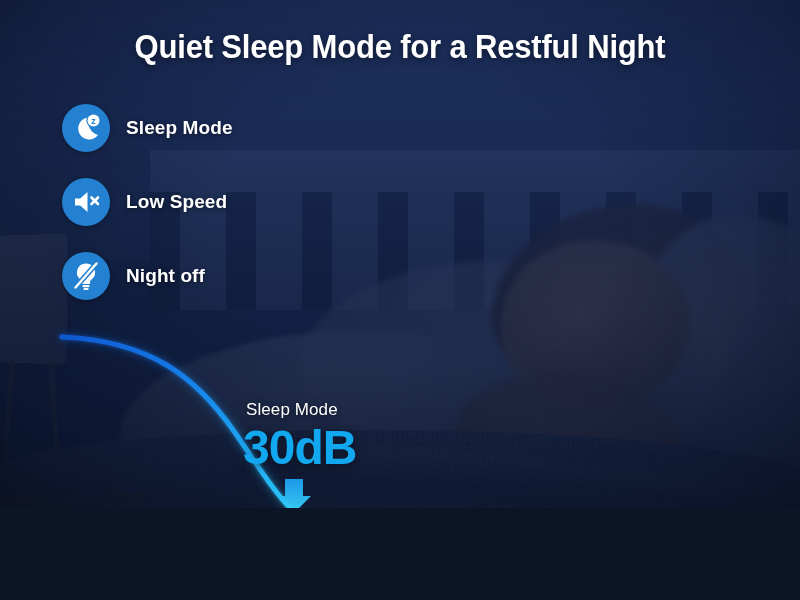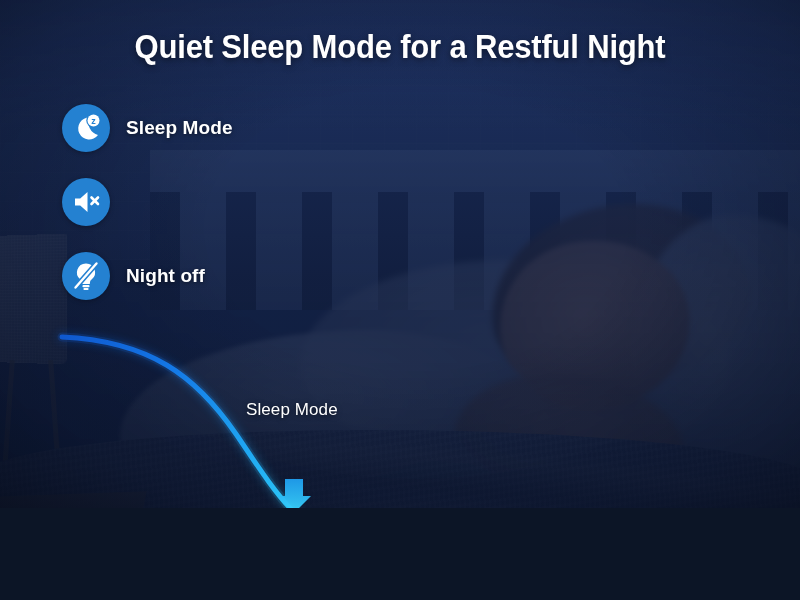--- a/index.html
+++ b/index.html
@@ -388,20 +388,21 @@
     <div class="feature f1">
       <div class="badge">
         <svg width="48" height="48" viewBox="0 0 48 48">
           <path d="M13 20.5h5.2L25.5 14v20l-7.3-6.5H13z" fill="#ffffff"></path>
           <g stroke="#ffffff" stroke-width="2.6" stroke-linecap="round">
             <line x1="29.5" y1="19.5" x2="36.0" y2="26.0"></line>
             <line x1="36.0" y1="19.5" x2="29.5" y2="26.0"></line>
           </g>
         </svg>
       </div>
+      <div class="feature-label">Low Speed</div>
     </div>
 
     <div class="feature f2">
       <div class="badge">
         <svg width="48" height="48" viewBox="0 0 48 48">
           <path d="M24 11.5a9 9 0 0 1 5.6 16.1c-1 .8-1.5 1.6-1.6 2.7l-.2 1.6h-7.6l-.2-1.6c-.1-1.1-.6-1.9-1.6-2.7A9 9 0 0 1 24 11.5z" fill="#ffffff"></path>
           <rect x="20.4" y="33.1" width="7.2" height="2.2" rx="1.1" fill="#ffffff"></rect>
           <rect x="21.4" y="36.0" width="5.2" height="2.0" rx="1.0" fill="#ffffff"></rect>
           <line x1="13.5" y1="35.5" x2="34.5" y2="11.5" stroke="#2481d1" stroke-width="5.4" stroke-linecap="round"></line>
           <line x1="13.5" y1="35.5" x2="34.5" y2="11.5" stroke="#ffffff" stroke-width="2.4" stroke-linecap="round"></line>
@@ -439,14 +440,15 @@
 
     <g opacity="0.95">
       <path d="M 285 479 L 303 479 L 303 496 L 311 496 L 294 513 L 277 496 L 285 496 Z" fill="url(#arrowGrad)"></path>
     </g>
 
     <circle cx="293" cy="527" r="8.5" fill="#b9e6fb" opacity="0.35"></circle>
     <circle cx="293" cy="527" r="6.2" fill="#cfeffc"></circle>
   </svg>
 
   <div class="callout-label">Sleep Mode</div>
+  <div class="callout-value">30dB</div>
 
 </div>
 
 </body></html>

